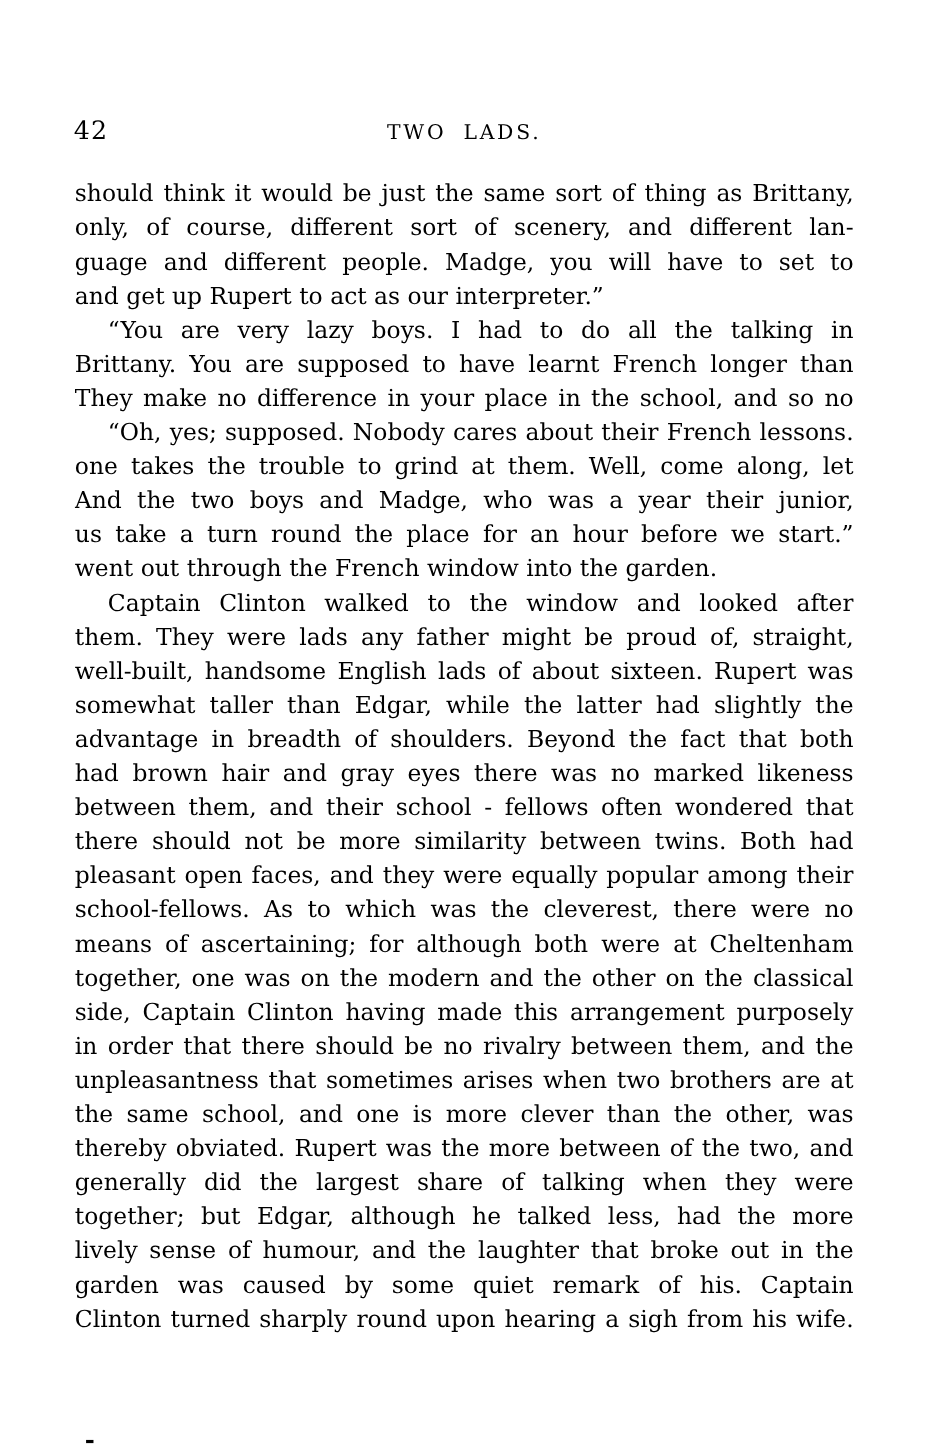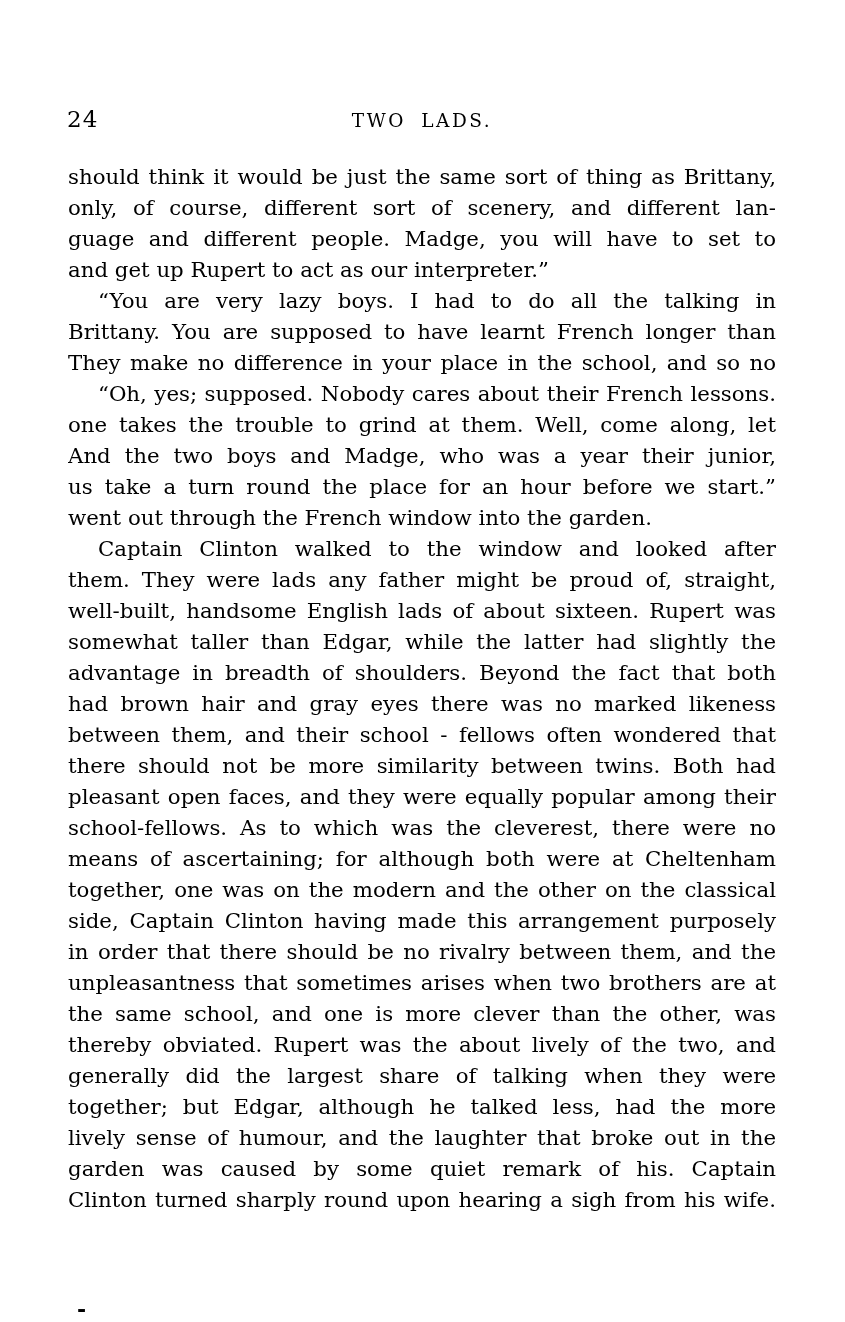--- a/index.html
+++ b/index.html
@@ -64,21 +64,21 @@
     left: 77px;
     top: 1296px;
     font-size: 22px;
     font-weight: bold;
   }
 </style>
 </head>
 <body>
 
 <div class="book-page">
-  <div class="page-number">24</div>
+  <div class="page-number">42</div>
   <div class="header-title">TWO LADS.</div>
   <div class="text-block">
       <div class="line">should think it would be just the same sort of thing as Brittany,</div>
       <div class="line">only, of course, different sort of scenery, and different lan-</div>
       <div class="line">guage and different people.  Madge, you will have to set to</div>
       <div class="line flush">and get up Rupert to act as our interpreter.”</div>
       <div class="line indent">“You are very lazy boys.  I had to do all the talking in</div>
       <div class="line">Brittany.  You are supposed to have learnt French longer than</div>
       <div class="line">They make no difference in your place in the school, and so no</div>
       <div class="line indent">“Oh, yes; supposed.  Nobody cares about their French lessons.</div>
@@ -95,21 +95,21 @@
       <div class="line">between them, and their school - fellows often wondered that</div>
       <div class="line">there should not be more similarity between twins.  Both had</div>
       <div class="line">pleasant open faces, and they were equally popular among their</div>
       <div class="line">school-fellows.  As to which was the cleverest, there were no</div>
       <div class="line">means of ascertaining; for although both were at Cheltenham</div>
       <div class="line">together, one was on the modern and the other on the classical</div>
       <div class="line">side, Captain Clinton having made this arrangement purposely</div>
       <div class="line">in order that there should be no rivalry between them, and the</div>
       <div class="line">unpleasantness that sometimes arises when two brothers are at</div>
       <div class="line">the same school, and one is more clever than the other, was</div>
-      <div class="line">thereby obviated.  Rupert was the about lively of the two, and</div>
+      <div class="line">thereby obviated.  Rupert was the more between of the two, and</div>
       <div class="line">generally did the largest share of talking when they were</div>
       <div class="line">together; but Edgar, although he talked less, had the more</div>
       <div class="line">lively sense of humour, and the laughter that broke out in the</div>
       <div class="line">garden was caused by some quiet remark of his.  Captain</div>
       <div class="line">Clinton turned sharply round upon hearing a sigh from his wife.</div>
     </div>
   <div class="footer-mark">-</div>
 </div>
 
 </body></html>

